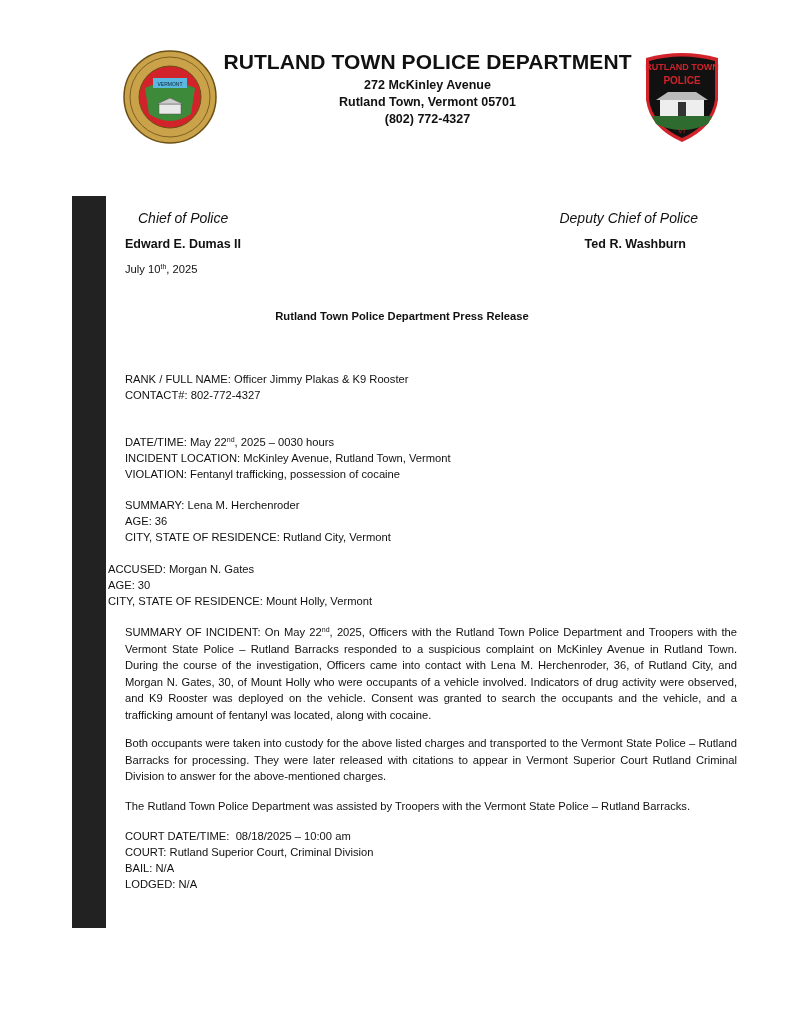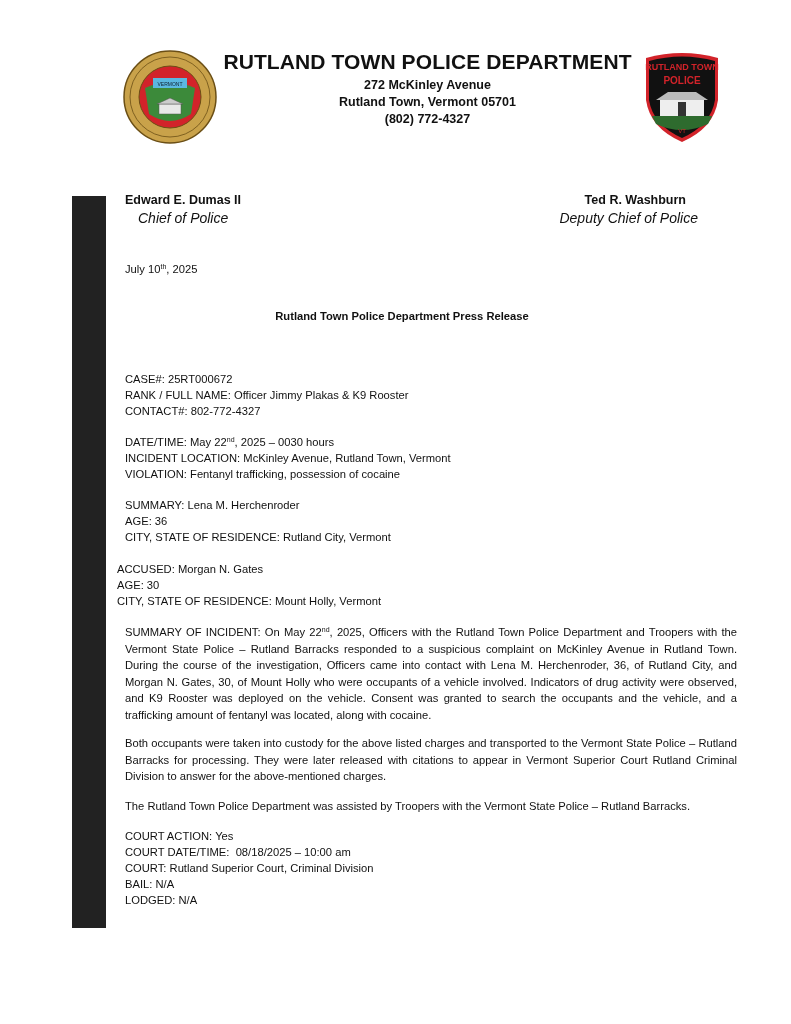--- a/index.html
+++ b/index.html
@@ -4,21 +4,21 @@
 <style>
   html, body { margin: 0; padding: 0; background: #ffffff; }
   body { width: 791px; height: 1024px; position: relative; overflow: hidden;
          font-family: "Liberation Sans", sans-serif; color: #111; }
   .abs { position: absolute; padding-left: 32px; }
   .title { left: 0; width: 791px; top: 50px; text-align: center; font-weight: bold; font-size: 21px; letter-spacing: 0.1px; }
   .addr { left: 0; width: 791px; text-align: center; font-weight: bold; font-size: 12.5px; }
   .seal { left: 91px; top: 50px; width: 94px; height: 94px; }
   .badge { left: 610px; top: 50px; width: 80px; height: 94px; }
   .vline { left: 72px; top: 196px; width: 2px; height: 732px; background: #222; }
-  .name-bold { font-weight: bold; font-size: 12.5px; }
+  .name-bold { font-weight: bold; font-size: 12.5px; margin-top: 44px; }
   .name-ital { font-style: italic; font-size: 14px; }
   .txt { font-size: 11.2px; line-height: 16px; }
   .para { left: 93px; width: 612px; font-size: 11.2px; line-height: 16.5px; text-align: justify; }
   .release-title { left: 0; width: 740px; top: 310px; text-align: center; font-weight: bold; font-size: 11.2px; }
   sup { font-size: 7px; vertical-align: top; position: relative; top: -2px; }
   .line { white-space: nowrap; }
 </style>
 </head>
 <body>
 
@@ -59,48 +59,46 @@
 <div class="abs name-bold" style="left:93px; top:193px">Edward E. Dumas II</div>
 <div class="abs name-ital" style="left:106px; top:210px">Chief of Police</div>
 <div class="abs name-bold" style="right:105px; top:193px">Ted R. Washburn</div>
 <div class="abs name-ital" style="right:93px; top:210px">Deputy Chief of Police</div>
 
 <div class="abs txt line" style="left:93px; top:261px"><span>July 10</span><sup>th</sup><span>, 2025</span></div>
 
 <div class="abs release-title">Rutland Town Police Department Press Release</div>
 
 <div class="abs txt" style="left:93px; top:371px">
-  <div class="line">CASE#: 25RT000672</div>
   <div class="line">RANK / FULL NAME: Officer Jimmy Plakas &amp; K9 Rooster</div>
   <div class="line">CONTACT#: 802-772-4327</div>
 </div>
 
 <div class="abs txt" style="left:93px; top:434px">
   <div class="line"><span>DATE/TIME: May 22</span><sup>nd</sup><span>, 2025 – 0030 hours</span></div>
   <div class="line">INCIDENT LOCATION: McKinley Avenue, Rutland Town, Vermont</div>
   <div class="line">VIOLATION: Fentanyl trafficking, possession of cocaine</div>
 </div>
 
 <div class="abs txt" style="left:93px; top:497px">
   <div class="line">SUMMARY: Lena M. Herchenroder</div>
   <div class="line">AGE: 36</div>
   <div class="line">CITY, STATE OF RESIDENCE: Rutland City, Vermont</div>
 </div>
 
-<div class="abs txt" style="left:85px; top:561px">
+<div class="abs txt" style="left:76px; top:561px">
   <div class="line">ACCUSED: Morgan N. Gates</div>
   <div class="line">AGE: 30</div>
   <div class="line">CITY, STATE OF RESIDENCE: Mount Holly, Vermont</div>
 </div>
 
 <div class="abs para" style="top:624px"><span>SUMMARY OF INCIDENT: On May 22</span><sup>nd</sup><span>, 2025, Officers with the Rutland Town Police Department and Troopers with the Vermont State Police – Rutland Barracks responded to a suspicious complaint on McKinley Avenue in Rutland Town. During the course of the investigation, Officers came into contact with Lena M. Herchenroder, 36, of Rutland City, and Morgan N. Gates, 30, of Mount Holly who were occupants of a vehicle involved. Indicators of drug activity were observed, and K9 Rooster was deployed on the vehicle. Consent was granted to search the occupants and the vehicle, and a trafficking amount of fentanyl was located, along with cocaine.</span></div>
 
 <div class="abs para" style="top:735px">Both occupants were taken into custody for the above listed charges and transported to the Vermont State Police – Rutland Barracks for processing. They were later released with citations to appear in Vermont Superior Court Rutland Criminal Division to answer for the above-mentioned charges.</div>
 
 <div class="abs para" style="top:798px">The Rutland Town Police Department was assisted by Troopers with the Vermont State Police – Rutland Barracks.</div>
 
 <div class="abs txt" style="left:93px; top:828px">
-  <div class="line">COURT ACTION: Yes</div>
   <div class="line" style="white-space:pre">COURT DATE/TIME:  08/18/2025 – 10:00 am</div>
   <div class="line">COURT: Rutland Superior Court, Criminal Division</div>
   <div class="line">BAIL: N/A</div>
   <div class="line">LODGED: N/A</div>
 </div>
 
 </body></html>

